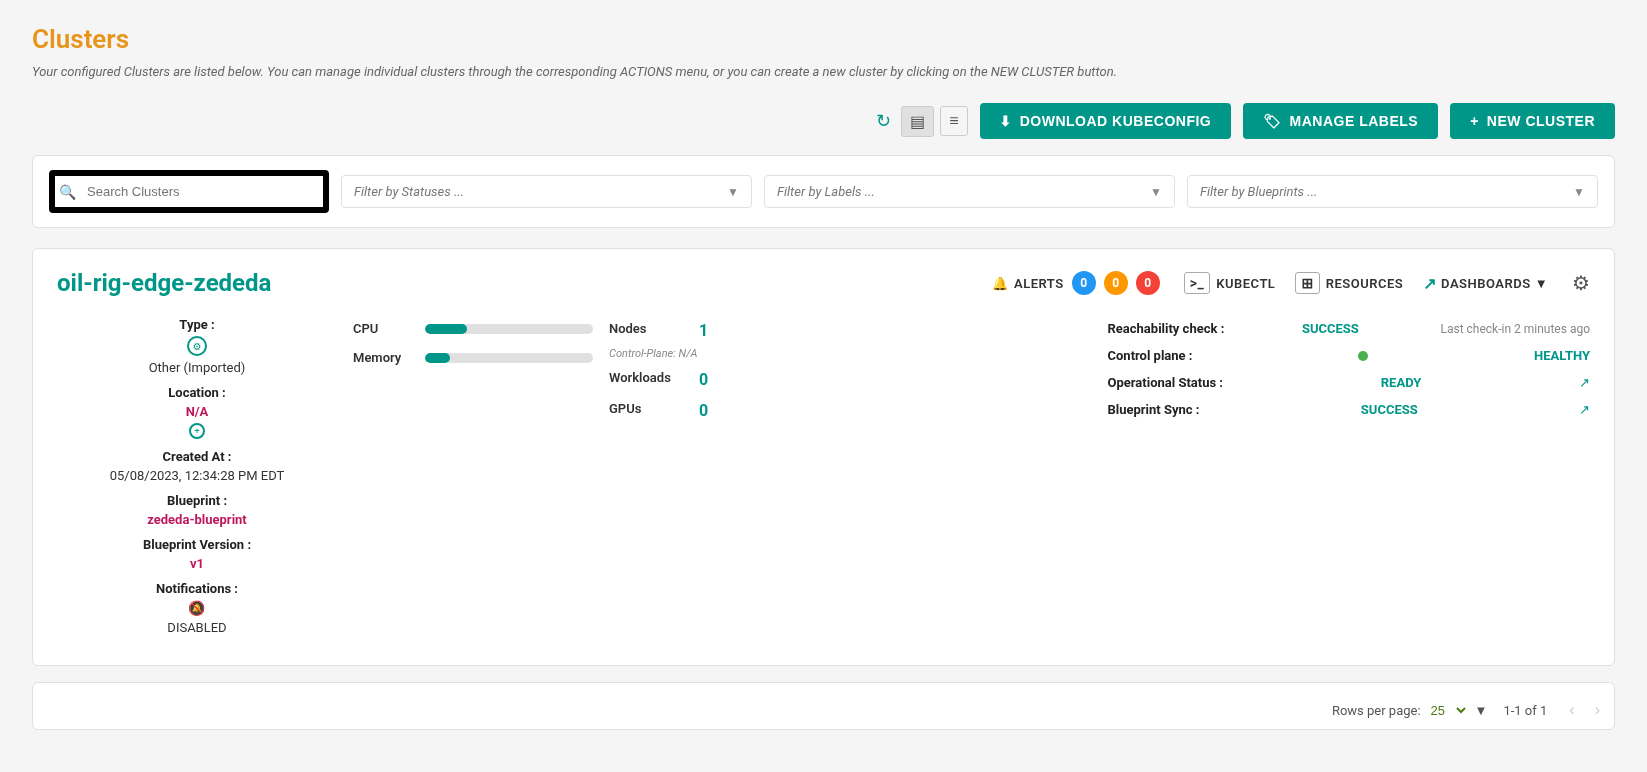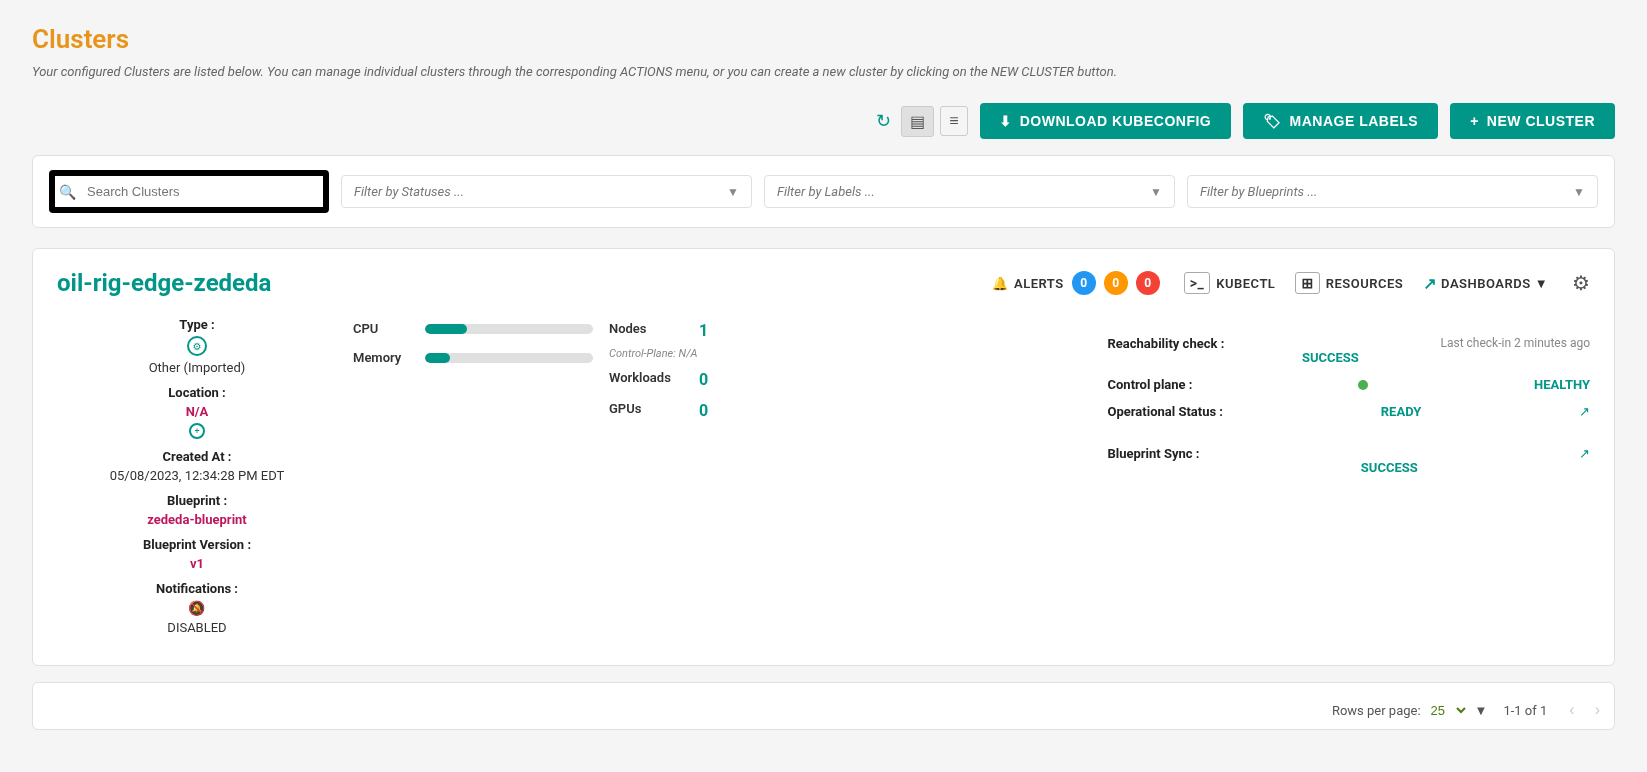--- a/index.html
+++ b/index.html
@@ -310,21 +310,21 @@
       font-size: 13px;
       justify-content: space-between;
     }
     .status-label {
       font-weight: 700;
       color: #222;
     }
     .status-value {
       font-weight: 700;
     }
-    .status-success { color: #009688; margin-top: 29px; }
+    .status-success { color: #009688; }
     .status-healthy { color: #009688; }
     .status-ready { color: #009688; }
     .check-in-text {
       font-size: 12px;
       color: #888;
       margin-left: 4px;
     }
     .green-dot {
       display: inline-block;
       width: 10px;

